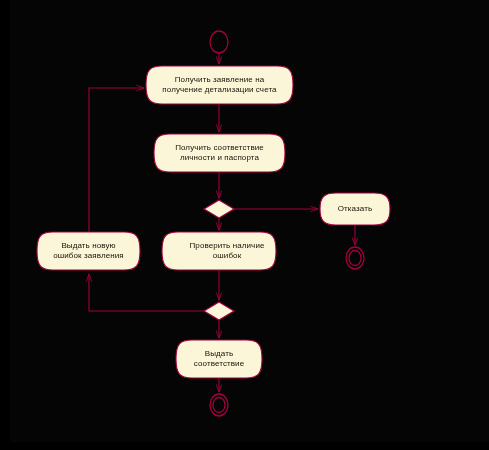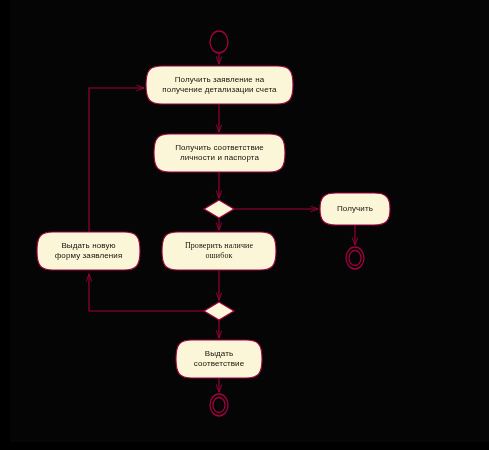--- a/index.html
+++ b/index.html
@@ -74,22 +74,22 @@
         <ellipse cx="209" cy="405" rx="9" ry="11" fill="none" stroke="#a3003f" stroke-width="1.3"></ellipse>
         <ellipse cx="209" cy="405" rx="6" ry="7.5" fill="none" stroke="#a3003f" stroke-width="1.3"></ellipse>
       </g>
   </svg>
 
   <div id="labels-layer">
       <div class="node-label" style="left: 136px; top: 74.5px; width: 147px;">Получить заявление на
 получение детализации счета</div>
       <div class="node-label" style="left: 144px; top: 142.5px; width: 131px;">Получить соответствие
 личности и паспорта</div>
-      <div class="node-label" style="left: 310px; top: 203.75px; width: 70px;">Получить</div>
-      <div class="node-label" style="left: 152px; top: 240.5px; width: 114px; font-family: Liberation Serif, serif;">Проверить наличие
+      <div class="node-label" style="left: 310px; top: 203.75px; width: 70px;">Отказать</div>
+      <div class="node-label" style="left: 160px; top: 240.5px; width: 114px;">Проверить наличие
 ошибок</div>
       <div class="node-label" style="left: 27px; top: 240.5px; width: 103px;">Выдать новую
-форму заявления</div>
+ошибок заявления</div>
       <div class="node-label" style="left: 166px; top: 348.5px; width: 86px;">Выдать
 соответствие</div>
     </div>
 
 </div>
 
 </body></html>

